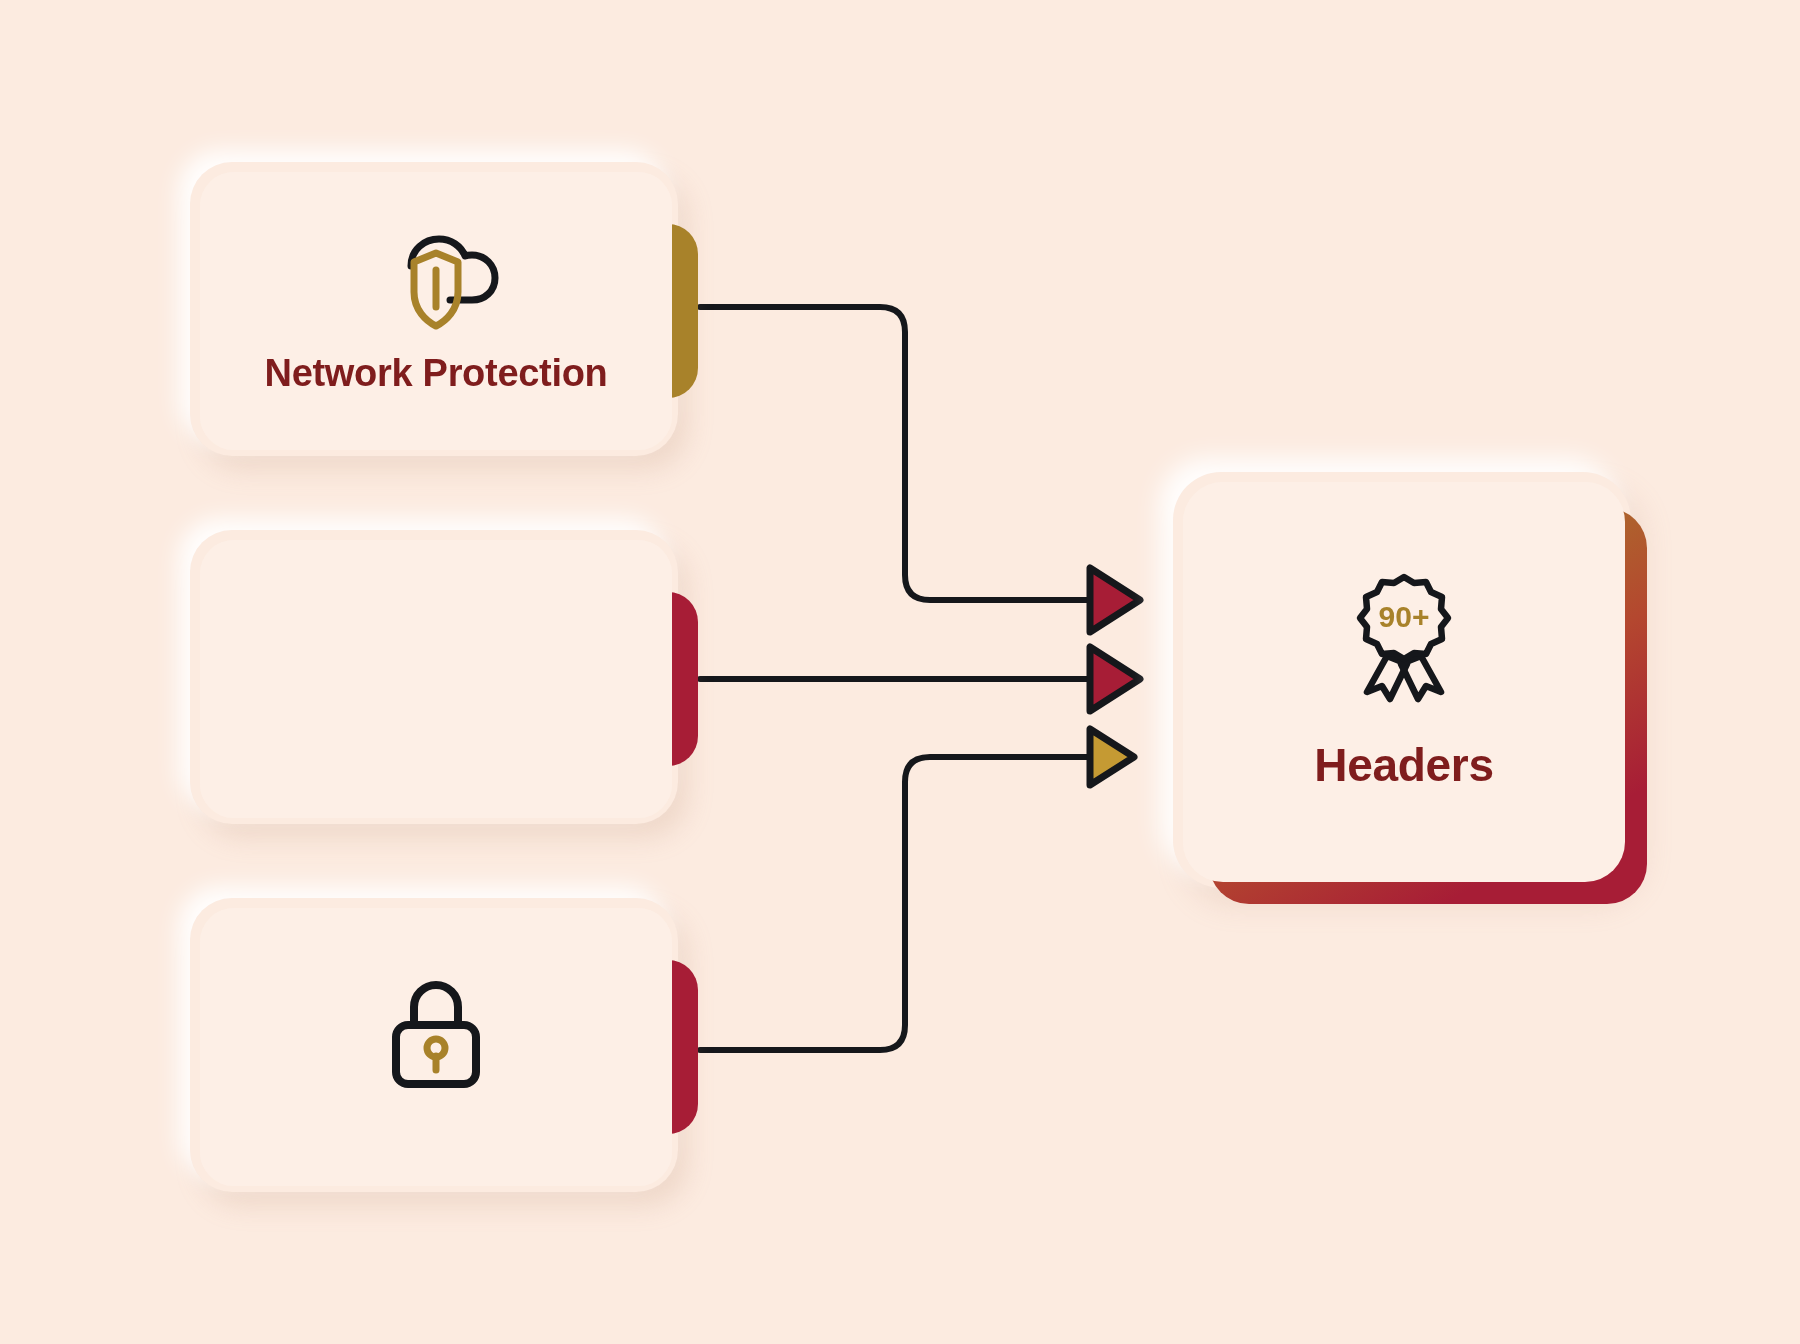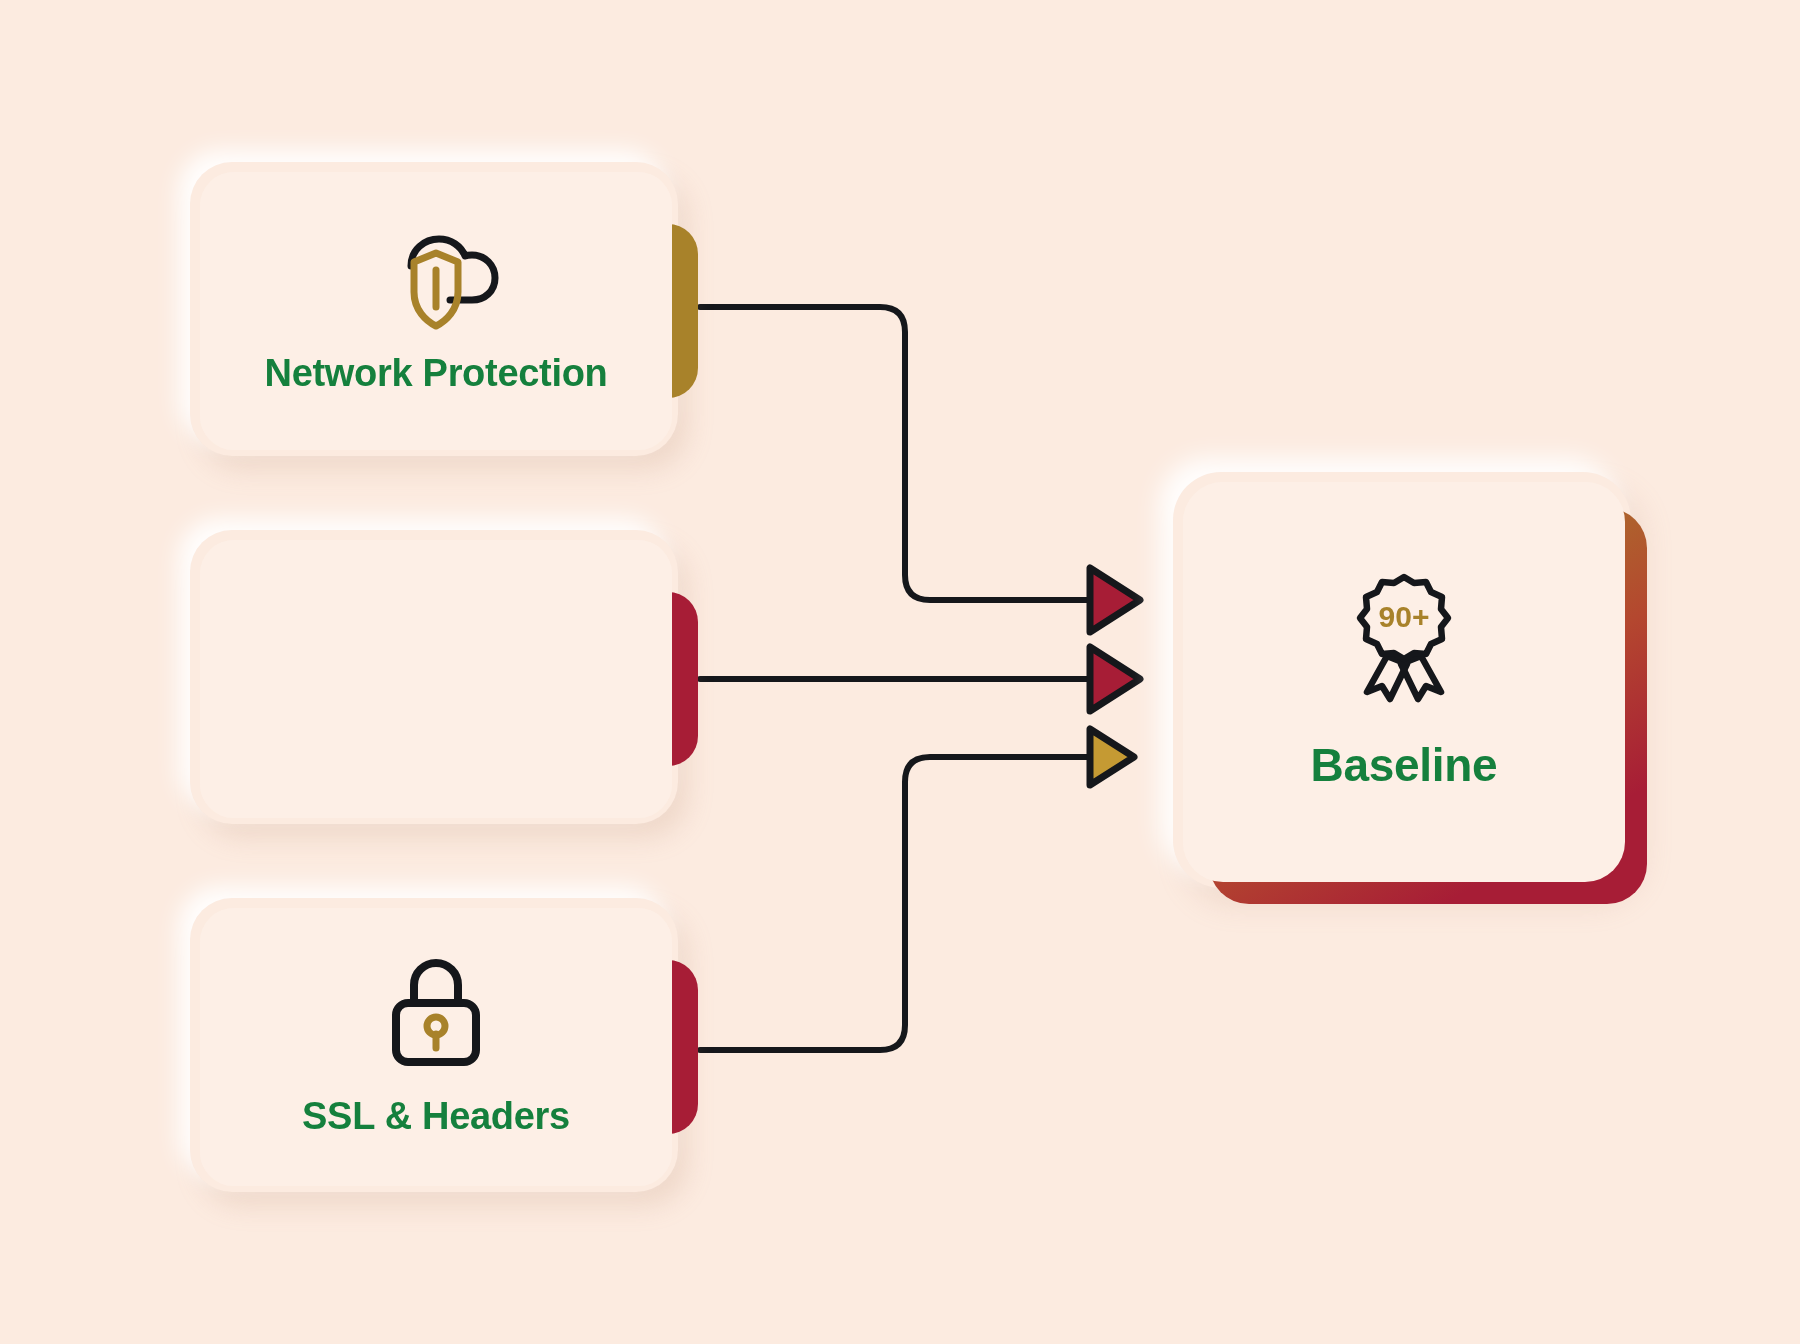--- a/index.html
+++ b/index.html
@@ -81,21 +81,21 @@
   .accent-gold   { background: #A8822A; }
   .accent-crimson{ background: #A71D36; }
 
   .card-icon {
     display: block;
     margin-bottom: 18px;
   }
   .card-label {
     font-size: 38px;
     font-weight: bold;
-    color: #15803d;
+    color: #7f1d1d;
     letter-spacing: -0.3px;
     text-align: center;
     line-height: 1.15;
   }
 
   #card-network   { top: 172px; }
   #card-speed     { top: 540px; }
   #card-ssl       { top: 908px; }
 
   
@@ -192,21 +192,20 @@
         <svg width="106" height="118" viewBox="0 0 106 118">
 
           <path d="M31 48 L31 30 A22 22 0 0 1 75 30 L75 48" fill="none" stroke="#15171B" stroke-width="8" stroke-linecap="round"></path>
 
           <rect x="13" y="48" width="80" height="59" rx="12" fill="none" stroke="#15171B" stroke-width="8"></rect>
 
           <circle cx="53" cy="71" r="9" fill="none" stroke="#A8822A" stroke-width="7"></circle>
           <line x1="53" y1="79" x2="53" y2="93" stroke="#A8822A" stroke-width="7" stroke-linecap="round"></line>
         </svg>
       </span>
-      <span class="card-label">SSL &amp; Headers</span>
     </div>
   </div>
 
   <div class="card" id="card-baseline">
     <div class="accent"></div>
     <div class="shadow-plate"></div>
     <div class="card-inner">
       <span class="card-icon">
         <svg width="126" height="132" viewBox="0 0 126 132">
 
@@ -215,18 +214,18 @@
 
           <path d="M63 5
                    L73 11 L85 10 L90 20 L101 25 L100 37 L107 46 L100 55 L101 67 L90 72
                    L85 82 L73 81 L63 87 L53 81 L41 82 L36 72 L25 67 L26 55 L19 46 L26 37
                    L25 25 L36 20 L41 10 L53 11 Z" fill="#FDEFE6" stroke="#15171B" stroke-width="6.5" stroke-linejoin="round"></path>
 
           <text x="63" y="55" text-anchor="middle" font-family="'Liberation Sans', sans-serif" font-size="30" font-weight="bold" fill="#A8822A">90+</text>
         </svg>
       </span>
       <span class="card-label">
-        <span>Baseline</span><br>
+        <span>Headers</span><br>
       </span>
     </div>
   </div>
 
 </div>
 
 </body></html>

